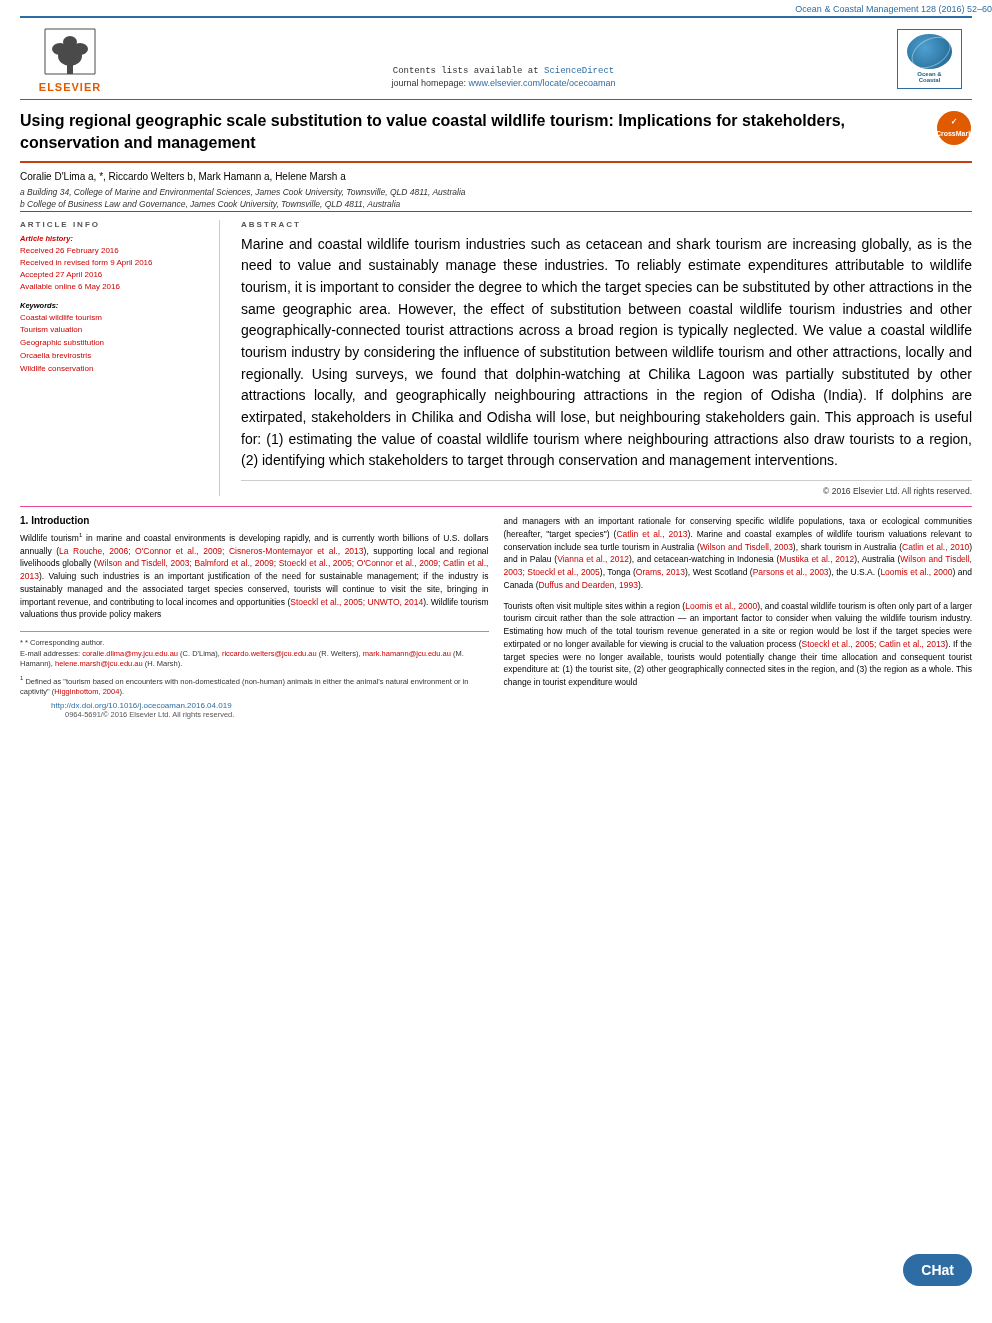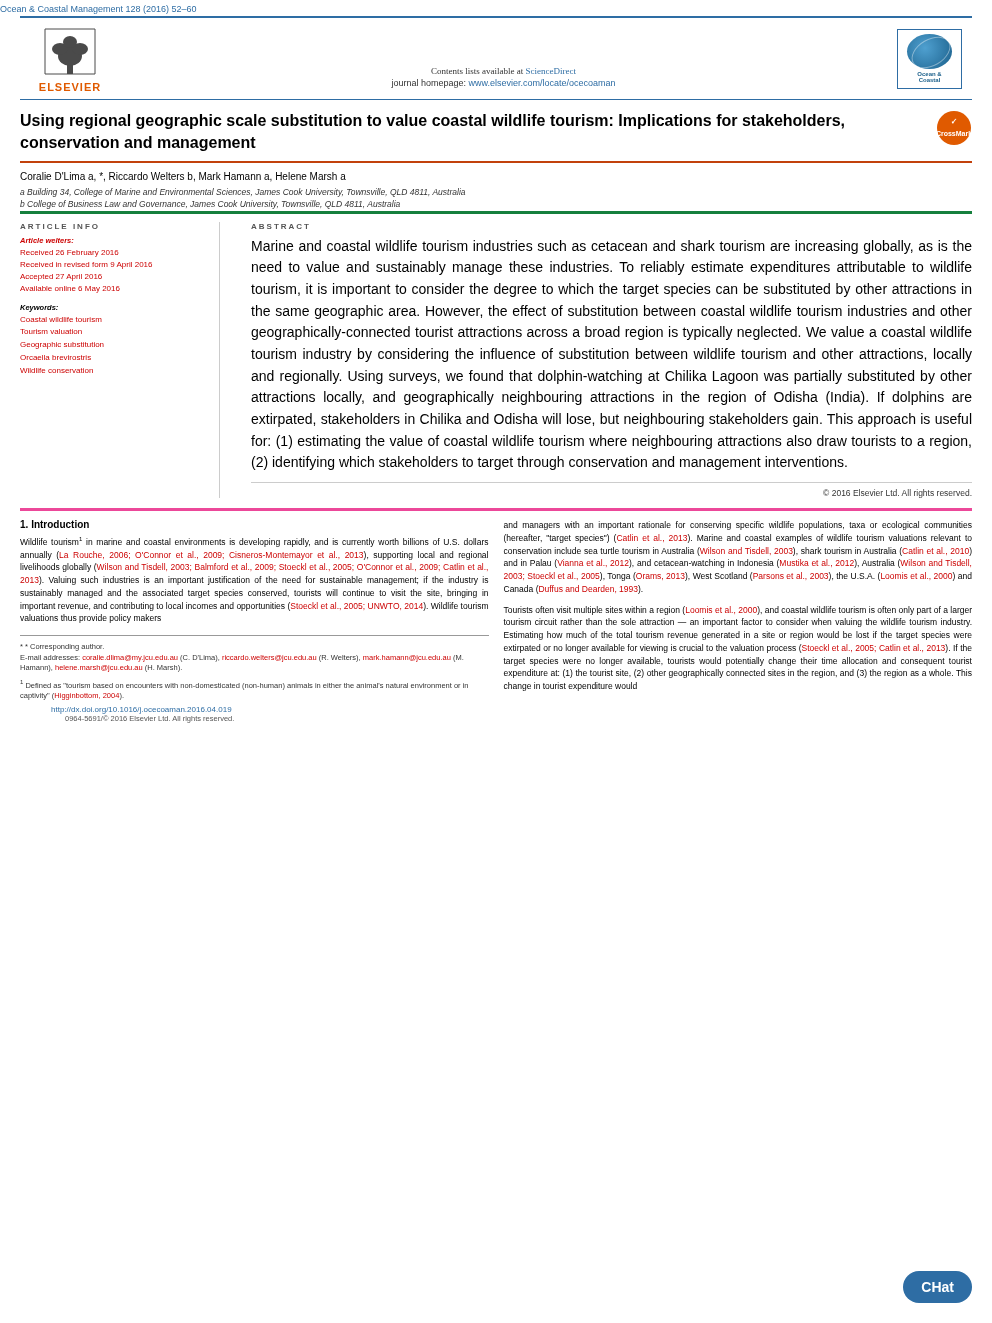--- a/index.html
+++ b/index.html
@@ -7,21 +7,21 @@
       font-family: 'Times New Roman', Times, serif;
       font-size: 10px;
       background: #fff;
       color: #000;
       width: 992px;
       min-height: 1323px;
     }
 
     
     .top-link {
-      text-align: left;
+      text-align: right;
       font-size: 9px;
       color: #2e6da4;
       padding: 4px 0 2px;
       font-family: Arial, sans-serif;
     }
 
     
     .journal-header {
       display: flex;
       align-items: center;
@@ -29,21 +29,21 @@
       border-bottom: 1px solid #2e6da4;
       padding: 6px 10px;
       margin: 0 20px;
     }
     .header-center {
       flex: 1;
       text-align: center;
     }
     .sciencedirect-text {
       font-size: 9px;
-      font-family: Liberation Serif, serif;
+      font-family: Liberation Mono, monospace;
       color: #333;
       margin-bottom: 2px;
       margin-top: 36px;
     }
     .sciencedirect-link {
       color: #2e6da4;
       text-decoration: none;
     }
     .journal-title {
       font-size: 20px;
@@ -145,22 +145,22 @@
       font-style: italic;
       color: #333;
       margin-bottom: 0;
       font-family: Arial, sans-serif;
       line-height: 1.4;
     }
 
     
     .two-col {
       display: flex;
-      gap: 31px;
-      border-top: 3px solid #15803d;
+      gap: 21px;
+      border-top: 1px solid #15803d;
       padding-top: 8px;
     }
     .left-col {
       width: 200px;
       flex-shrink: 0;
       border-right: 1px solid #ccc;
       padding-right: 10px;
     }
     .right-col {
       flex: 1;
@@ -224,21 +224,21 @@
       margin-top: 8px;
       border-top: 1px solid #ccc;
       padding-top: 5px;
     }
 
     
     .body-two-col {
       display: flex;
       gap: 15px;
       margin-top: 10px;
-      border-top: 3px solid #ec4899;
+      border-top: 1px solid #ec4899;
       padding-top: 8px;
     }
     .body-left { flex: 1; }
     .body-right { flex: 1; }
 
     .section-heading {
       font-size: 10px;
       font-weight: bold;
       font-family: Arial, sans-serif;
       margin-bottom: 5px;
@@ -276,21 +276,21 @@
       font-size: 7.5px;
       color: #555;
       font-family: Arial, sans-serif;
       padding-left: 45px;
     }
 
     sup { font-size: 6px; }
 
     .chat-badge {
       position: fixed;
-      bottom: 20px;
+      bottom: 37px;
       right: 20px;
       background: #2e6da4;
       color: white;
       padding: 8px 18px;
       border-radius: 20px;
       font-family: Arial, sans-serif;
       font-size: 14px;
       font-weight: bold;
       cursor: pointer;
     }
@@ -354,21 +354,21 @@
     <div>a Building 34, College of Marine and Environmental Sciences, James Cook University, Townsville, QLD 4811, Australia</div>
     <div>b College of Business Law and Governance, James Cook University, Townsville, QLD 4811, Australia</div>
   </div>
 
   <div class="two-col">
 
     <div class="left-col">
       <div class="section-label">ARTICLE INFO</div>
 
       <div class="article-info-block">
-        <div class="info-title">Article welters:</div>
+        <div class="info-title">Article history:</div>
         <div class="info-line">Received 26 February 2016</div>
         <div class="info-line">Received in revised form 9 April 2016</div>
         <div class="info-line">Accepted 27 April 2016</div>
         <div class="info-line">Available online 6 May 2016</div>
       </div>
 
       <div class="keywords-block">
         <div class="kw-label">Keywords:</div>
         <div class="kw-list">
           <div>Coastal wildlife tourism</div>

